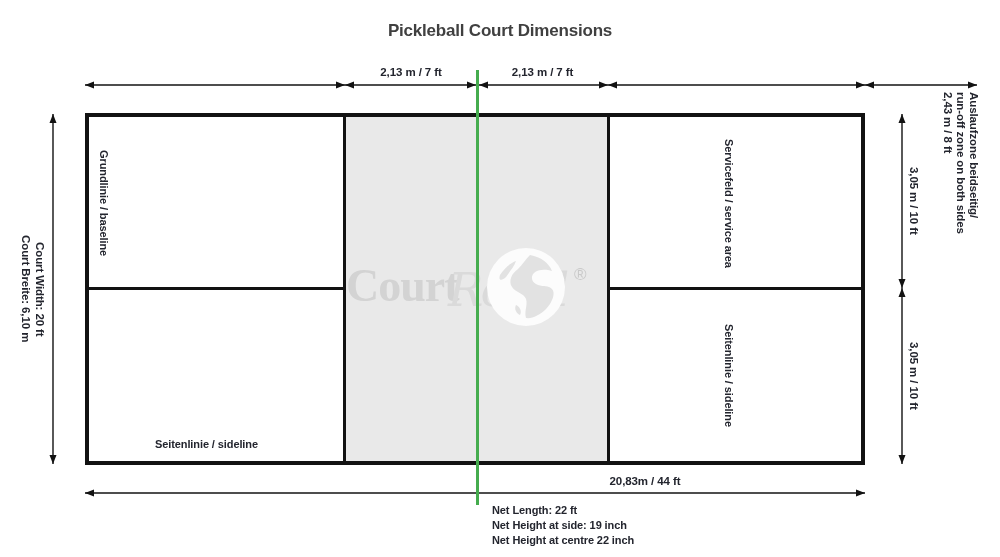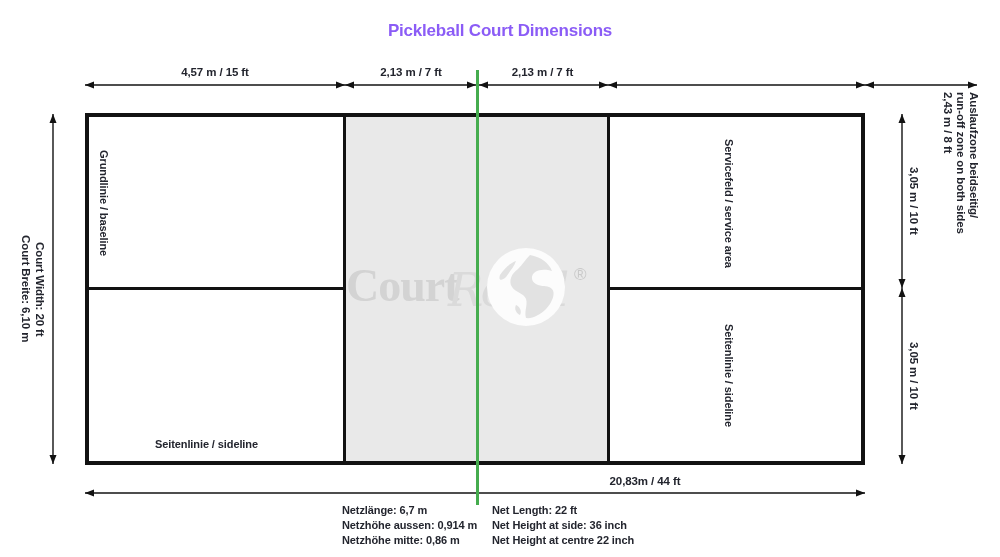--- a/index.html
+++ b/index.html
@@ -2,21 +2,21 @@
 <html><head>
 <meta charset="utf-8">
 <style>
   html,body{margin:0;padding:0;background:#ffffff;}
   .canvas{
     position:relative;width:1000px;height:557px;background:#ffffff;
     font-family:"Liberation Sans",sans-serif;color:#23252e;overflow:hidden;
   }
   .title{
     position:absolute;left:0;right:0;top:21px;text-align:center;
-    font-size:17px;font-weight:700;letter-spacing:-0.2px;color:#8b5cf6;
+    font-size:17px;font-weight:700;letter-spacing:-0.2px;color:#404040;
   }
   
   .court{
     position:absolute;left:85px;top:113px;width:780px;height:352px;
     border:4px solid #121212;background:#ffffff;box-sizing:border-box;
   }
   .kitchen{
     position:absolute;left:343px;top:117px;width:267px;height:344px;
     background:#e9e9e9;border-left:3px solid #121212;border-right:3px solid #121212;
     box-sizing:border-box;
@@ -88,21 +88,20 @@
     <line x1="345" y1="85" x2="476" y2="85" stroke="#121212" stroke-width="1.4" marker-start="url(#ah)" marker-end="url(#ah)"></line>
     <line x1="479" y1="85" x2="608" y2="85" stroke="#121212" stroke-width="1.4" marker-start="url(#ah)" marker-end="url(#ah)"></line>
     <line x1="608" y1="85" x2="865" y2="85" stroke="#121212" stroke-width="1.4" marker-start="url(#ah)" marker-end="url(#ah)"></line>
     <line x1="865" y1="85" x2="977" y2="85" stroke="#121212" stroke-width="1.4" marker-start="url(#ah)" marker-end="url(#ah)"></line>
     <line x1="53" y1="114" x2="53" y2="464" stroke="#121212" stroke-width="1.4" marker-start="url(#ah)" marker-end="url(#ah)"></line>
     <line x1="902" y1="114" x2="902" y2="288" stroke="#121212" stroke-width="1.4" marker-start="url(#ah)" marker-end="url(#ah)"></line>
     <line x1="902" y1="288" x2="902" y2="464" stroke="#121212" stroke-width="1.4" marker-start="url(#ah)" marker-end="url(#ah)"></line>
     <line x1="85" y1="493" x2="865" y2="493" stroke="#121212" stroke-width="1.4" marker-start="url(#ah)" marker-end="url(#ah)"></line>
   </svg>
 
-  <div class="lbl center" style="left:85px;top:66px;width:260px;">4,57 m / 15 ft</div>
   <div class="lbl center" style="left:345px;top:66px;width:132px;">2,13 m / 7 ft</div>
   <div class="lbl center" style="left:477px;top:66px;width:131px;">2,13 m / 7 ft</div>
 
   <div class="lbl vtext runoff" style="left:941px;top:92px;">
     <div>Auslaufzone beidseitig/</div>
     <div>run-off zone on both sides</div>
     <div>2,43 m / 8 ft</div>
   </div>
 
   <div class="lbl vtext center" style="left:908px;top:114px;height:174px;">3,05 m / 10 ft</div>
@@ -113,24 +112,19 @@
     <div>Court Breite: 6,10 m</div>
   </div>
 
   <div class="lbl vtext center courtlbl" style="left:98px;top:118px;height:170px;">Grundlinie / baseline</div>
   <div class="lbl vtext center courtlbl" style="left:723px;top:118px;height:170px;">Servicefeld / service area</div>
   <div class="lbl vtext center courtlbl" style="left:723px;top:290px;height:171px;">Seitenlinie / sideline</div>
   <div class="lbl courtlbl" style="left:155px;top:438px;">Seitenlinie / sideline</div>
 
   <div class="lbl center" style="left:570px;top:475px;width:150px;">20,83m / 44 ft</div>
 
-  <div class="lbl infoblock" style="left:342px;top:503px;">
-    <div>Netzlänge: 6,7 m</div>
-    <div>Netzhöhe aussen: 0,914 m</div>
-    <div>Netzhöhe mitte: 0,86 m</div>
-  </div>
   <div class="lbl infoblock" style="left:492px;top:503px;">
     <div>Net Length: 22 ft</div>
-    <div>Net Height at side: 36 inch</div>
+    <div>Net Height at side: 19 inch</div>
     <div>Net  Height at centre 22 inch</div>
   </div>
 
 </div>
 
 </body></html>

